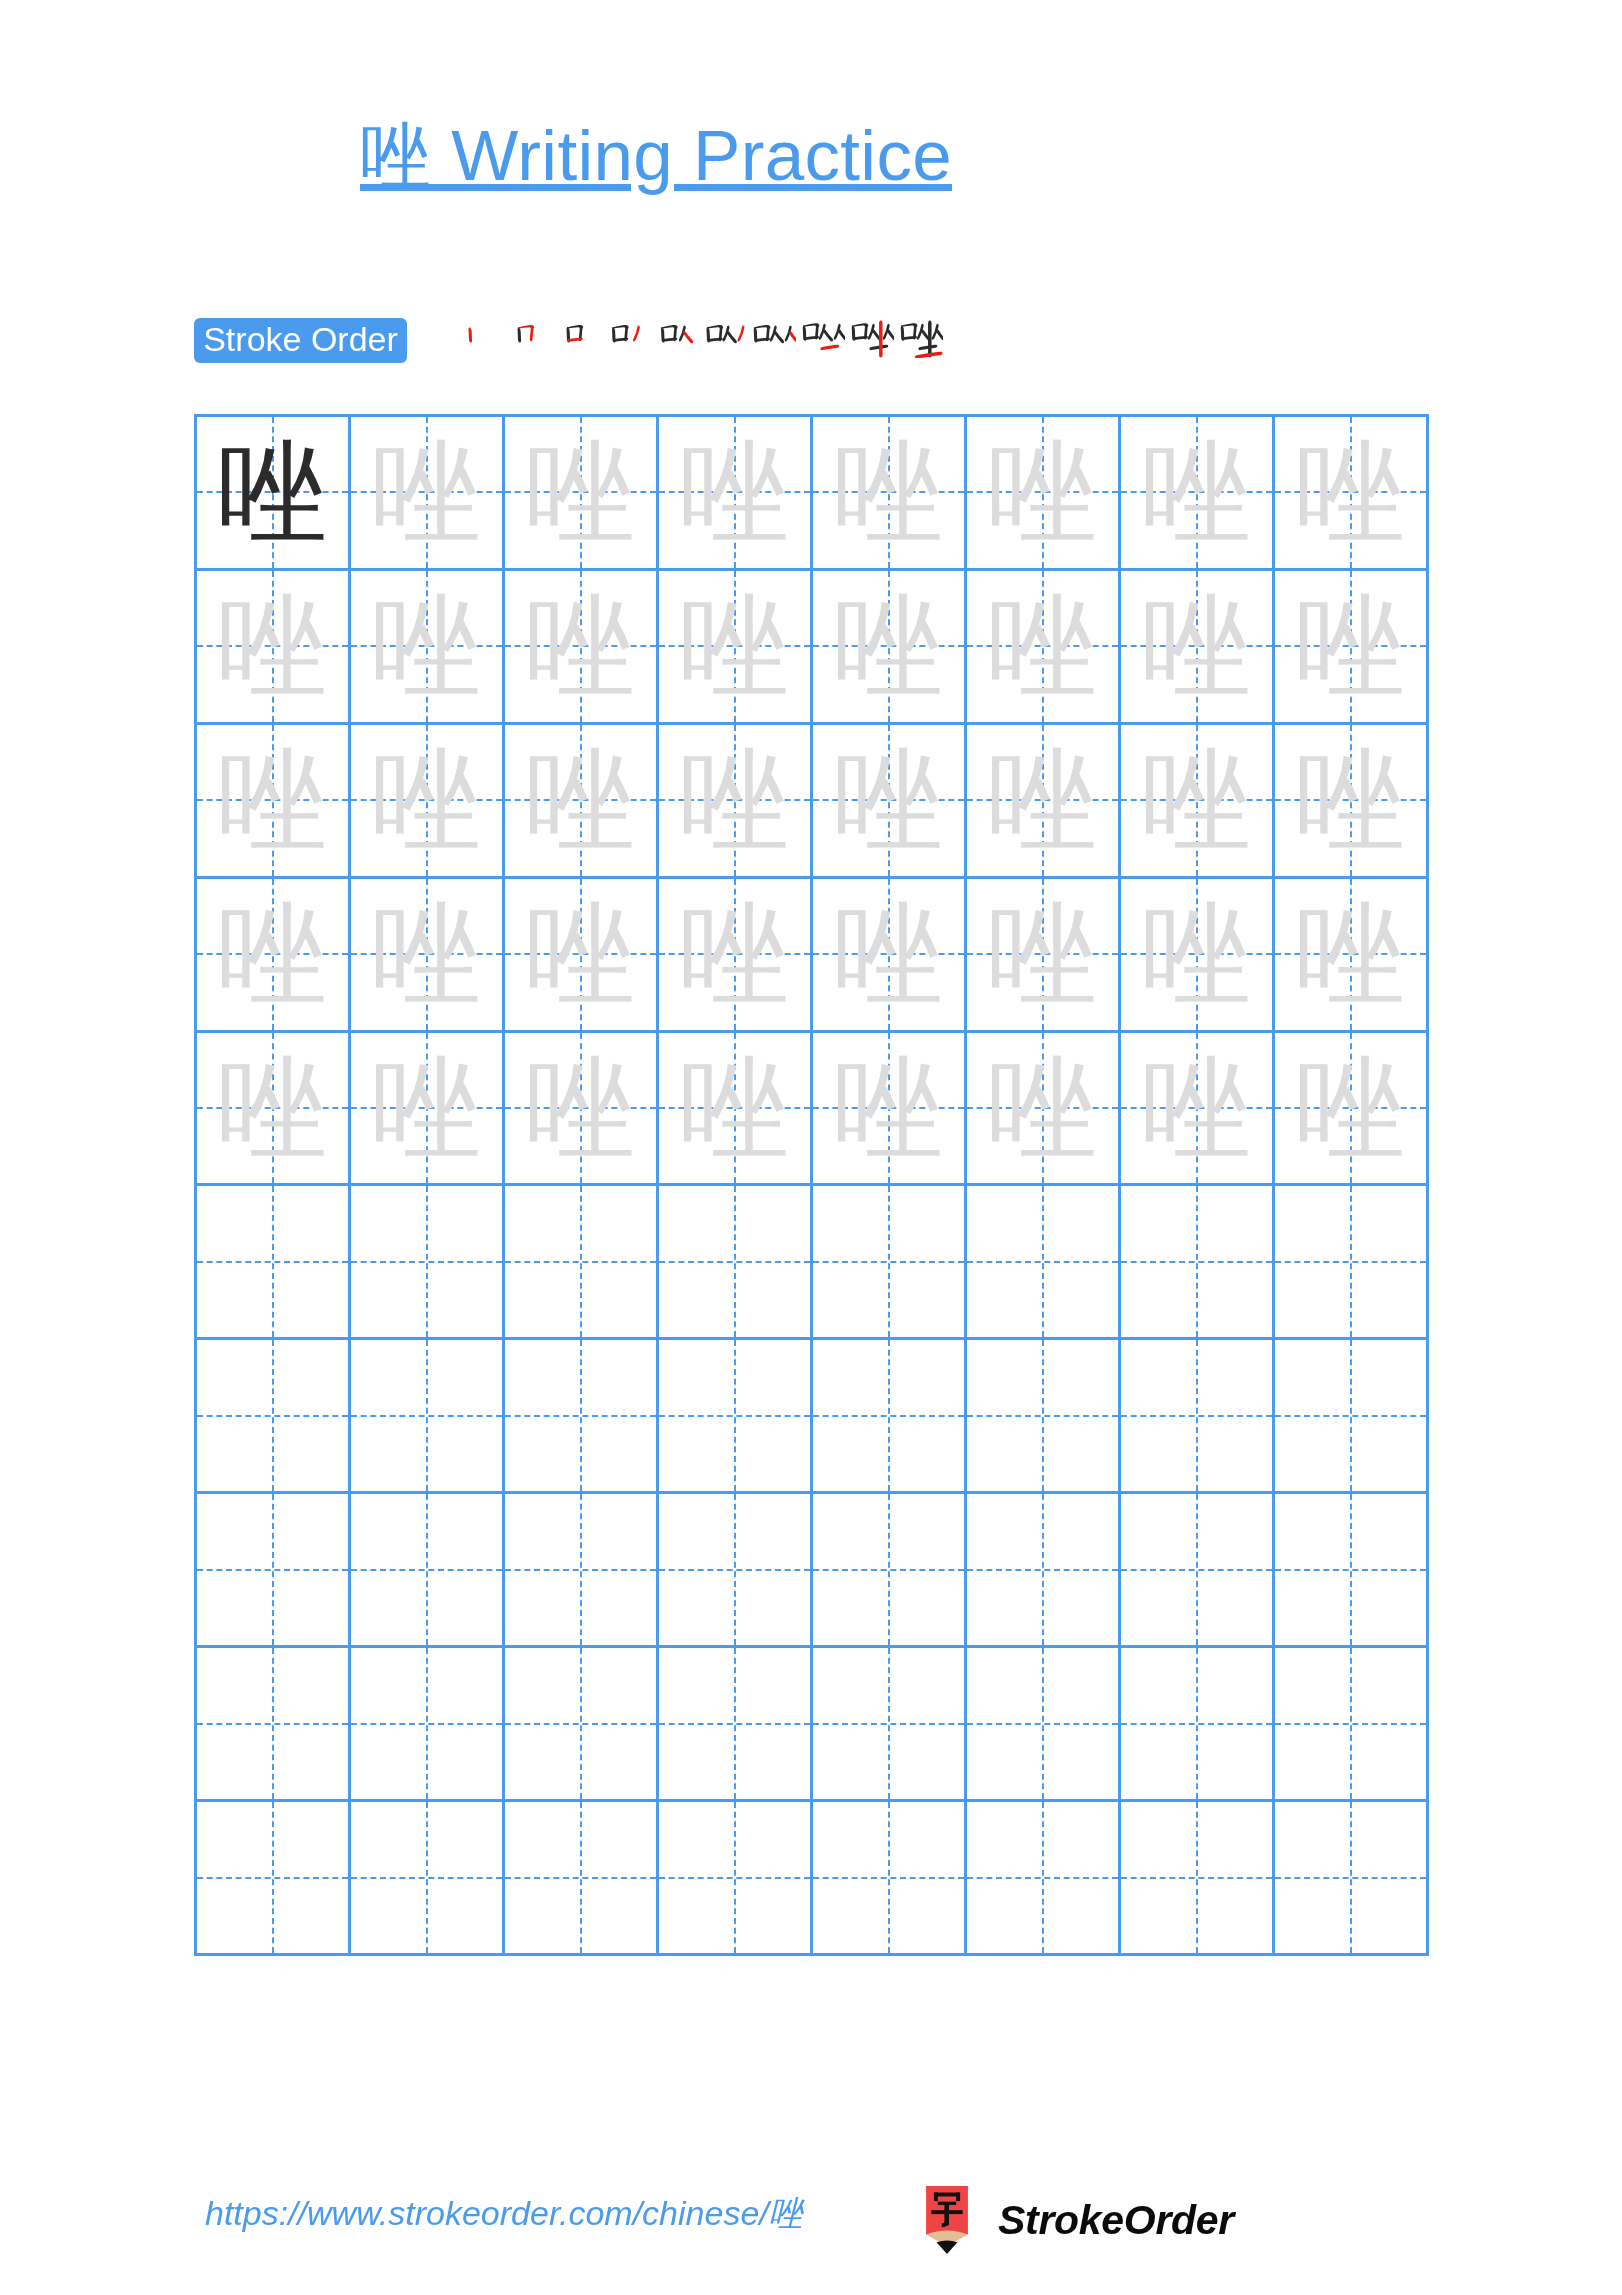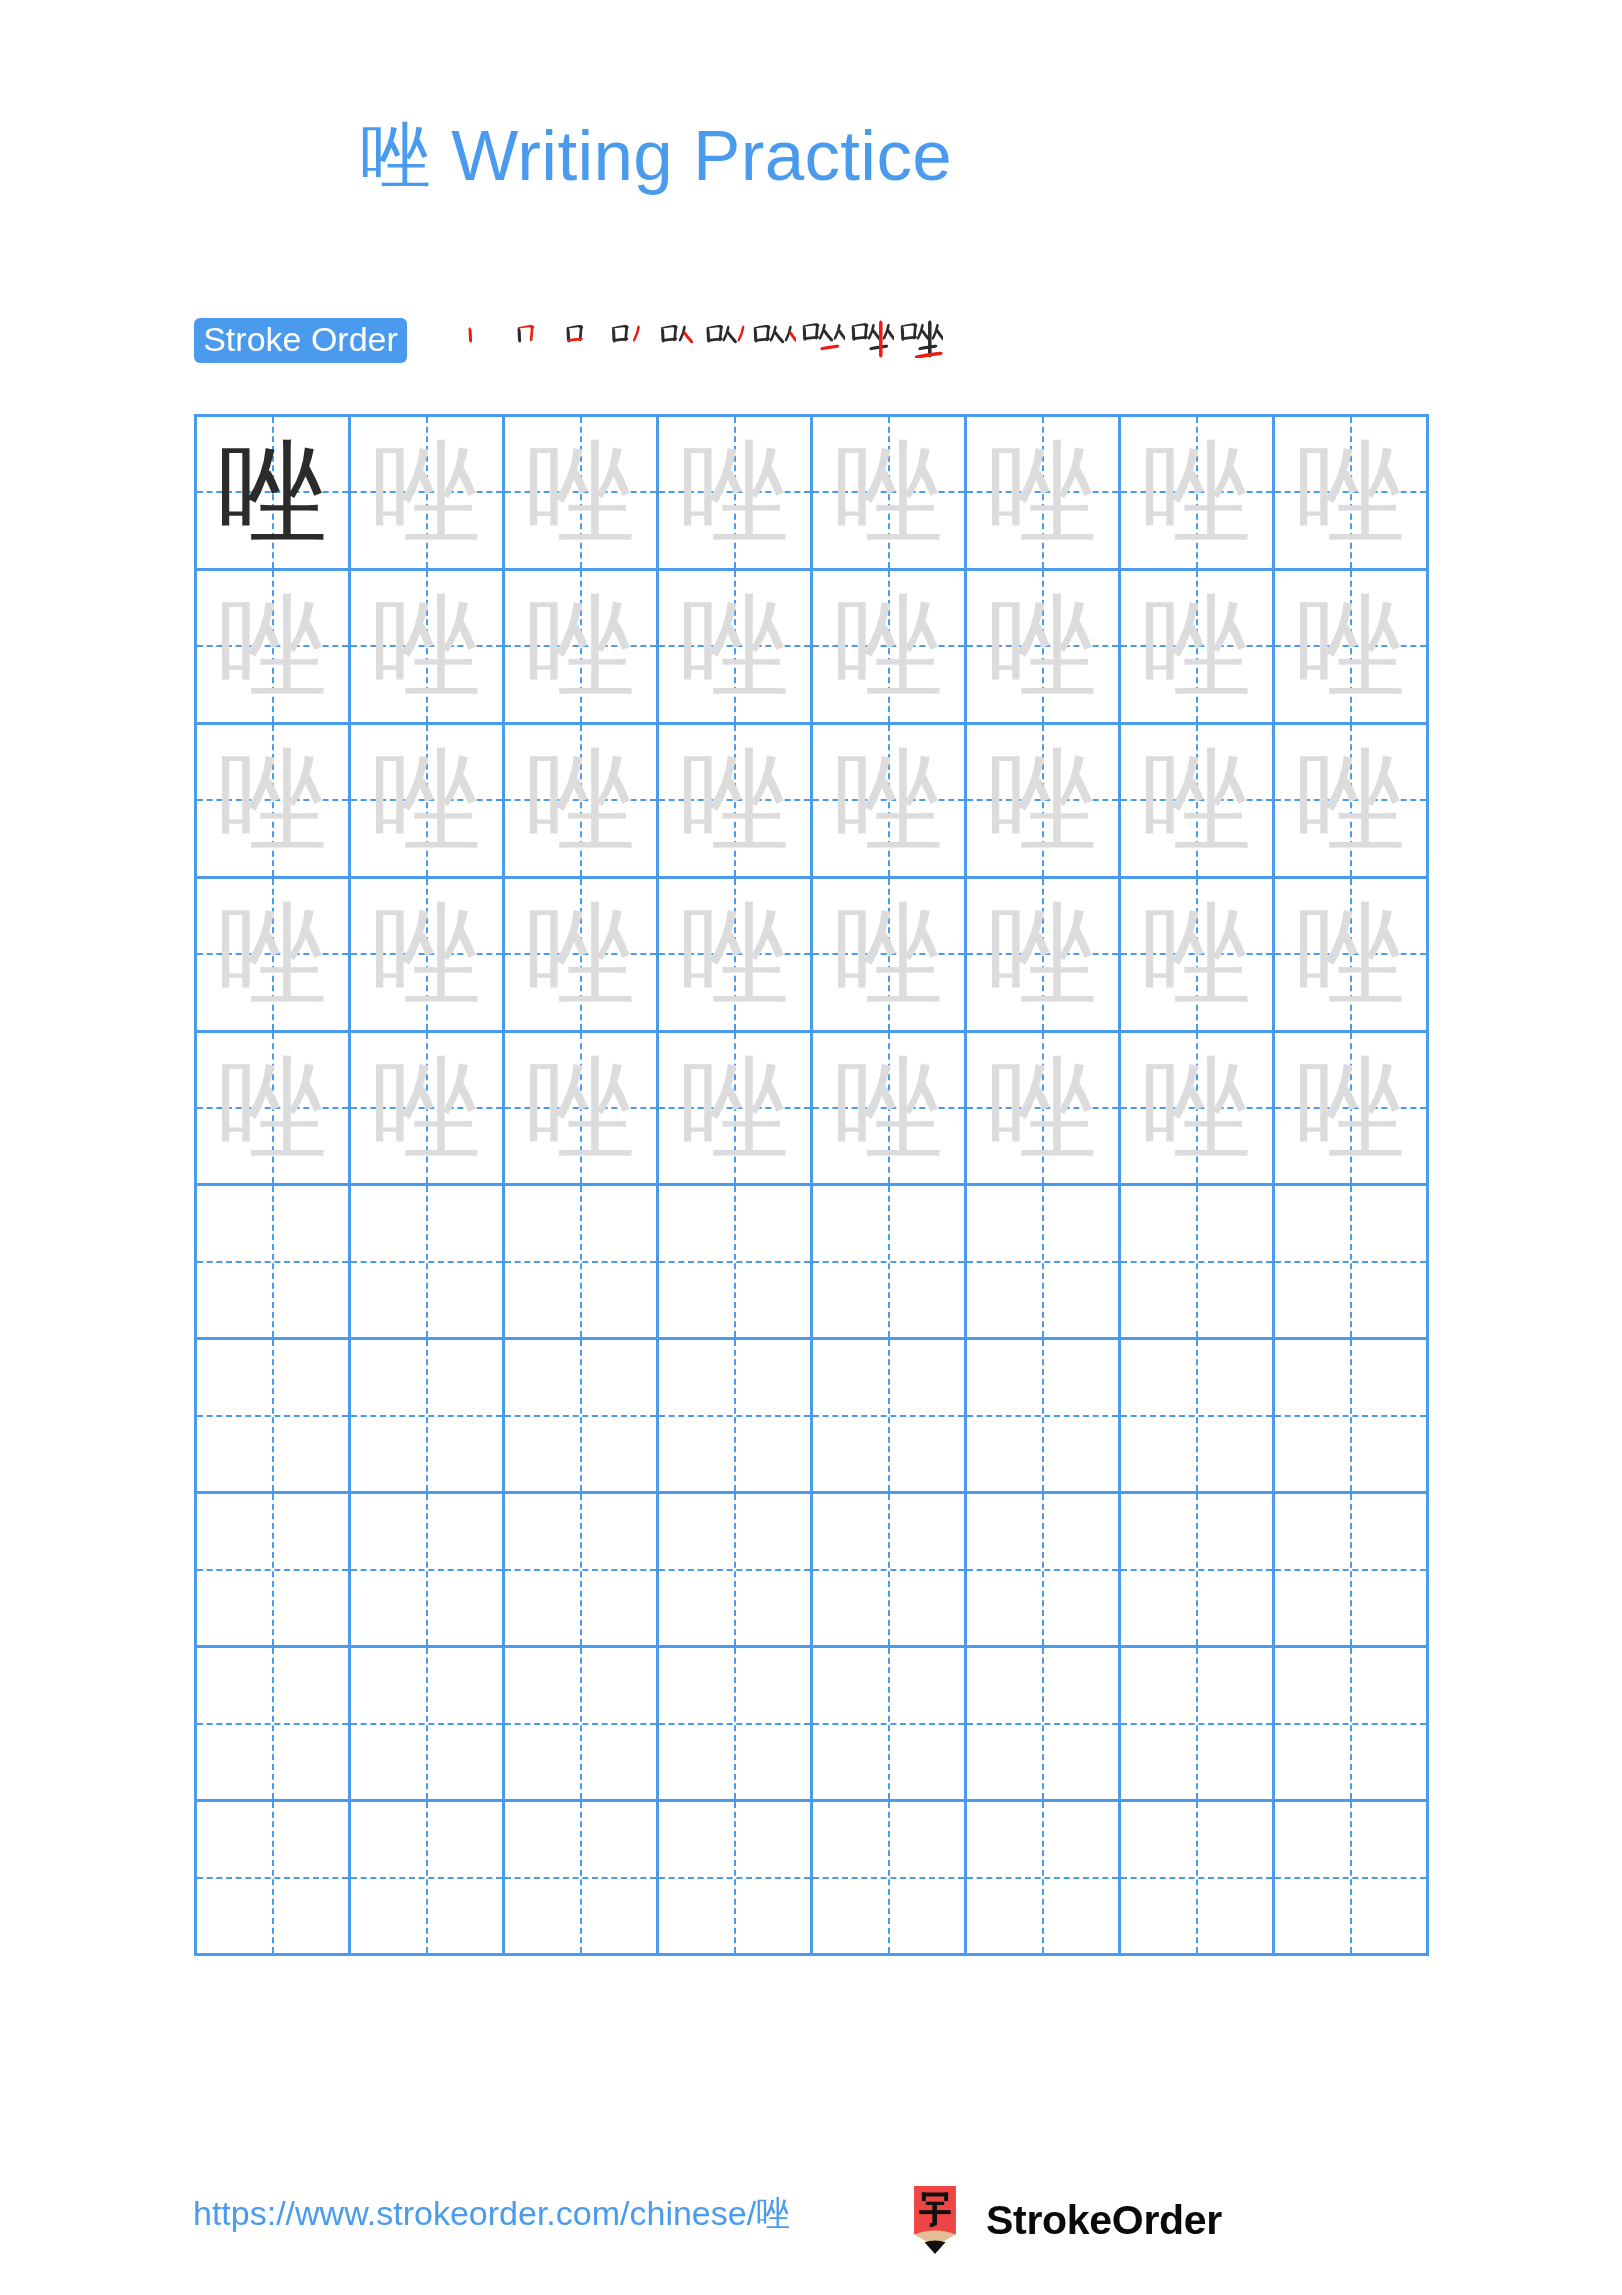--- a/index.html
+++ b/index.html
@@ -21,20 +21,21 @@
     top: 113px;
     left: 0;
     width: 1312px;
     text-align: center;
     color: #4A9BED;
     font-size: 71px;
     font-weight: 400;
     line-height: 1.2;
     letter-spacing: 0.3px;
     white-space: nowrap;
+    text-decoration: underline;
   }
 
   
   #stroke-order-row {
     position: absolute;
     top: 308px;
     left: 194px;
     width: 1237px;
     height: 65px;
     display: flex;
@@ -131,24 +132,25 @@
     font-family: "DejaVu Sans", "Liberation Sans", sans-serif;
     z-index: 2;
     user-select: none;
   }
   .cell-char.model  { color: #2B2B2B; }
   .cell-char.trace  { color: #DCDCDC; }
 
   
   #footer {
     position: absolute;
-    left: 0;
+    left: 12px;
     top: 2186px;
     width: 1413px;
     height: 85px;
+    font-style: italic;
   }
   #footer-url {
     position: absolute;
     left: 193px;
     top: 5.2px;
     color: #4A9BED;
     font-size: 34px;
     white-space: nowrap;
   }
   #footer-brand {

